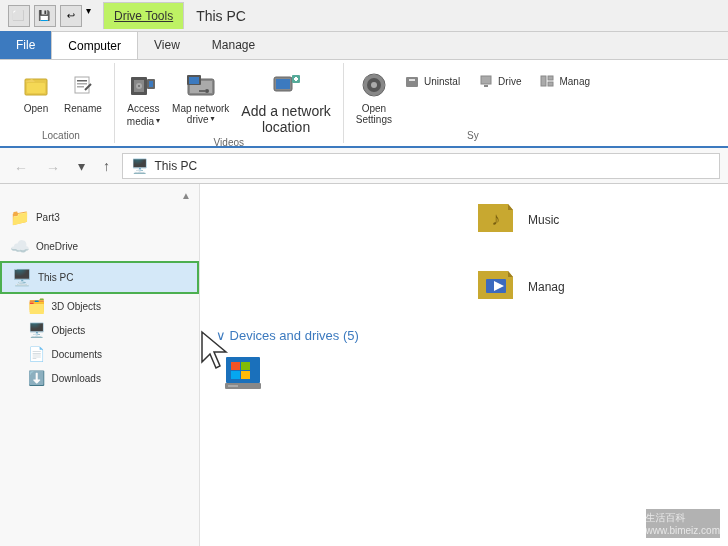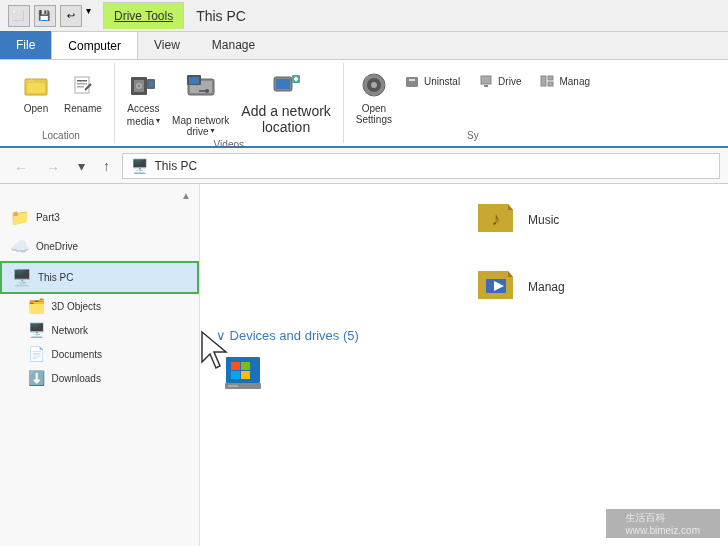--- a/index.html
+++ b/index.html
@@ -290,21 +290,21 @@
     }
 
     
     .watermark {
       position: absolute;
       bottom: 8px;
       right: 8px;
       font-size: 10px;
       color: rgba(255,255,255,0.7);
       background: rgba(0,0,0,0.3);
-      padding: 2px 20px;
+      padding: 2px 0;
       z-index: 100;
     }
 
     .dropdown-arrow { font-size: 8px; margin-left: 2px; }
   </style>
 </head>
 <body>
 
 <div class="title-bar">
   <div class="title-bar-icons">
@@ -393,21 +393,21 @@
         <div class="ribbon-btn-icon">
           <svg width="32" height="32" viewBox="0 0 32 32">
             <rect x="3" y="10" width="26" height="16" rx="2" fill="#888" stroke="#666" stroke-width="1"></rect>
             <rect x="5" y="12" width="22" height="12" fill="#aaa"></rect>
             <rect x="2" y="6" width="14" height="10" rx="1" fill="#555"></rect>
             <rect x="4" y="8" width="10" height="7" fill="#3c7abf"></rect>
             <circle cx="22" cy="22" r="2" fill="#555"></circle>
             <rect x="14" y="21" width="6" height="2" fill="#666"></rect>
           </svg>
         </div>
-        <div style="font-size:10px;text-align:center;margin-top:12px;">
+        <div style="font-size:10px;text-align:center;">
           Map network<br><span style="display:flex;align-items:flex-start;justify-content:center;">drive<span class="dropdown-arrow">▾</span></span>
         </div>
       </div>
       <div class="ribbon-btn">
         <div class="ribbon-btn-icon">
           <svg width="32" height="32" viewBox="0 0 32 32">
             <rect x="4" y="8" width="18" height="14" rx="2" fill="#888" stroke="#666" stroke-width="1"></rect>
             <rect x="6" y="10" width="14" height="10" fill="#3c7abf"></rect>
             <rect x="22" y="6" width="8" height="8" rx="1" fill="#5a9"></rect>
             <line x1="26" y1="8" x2="26" y2="12" stroke="white" stroke-width="2"></line>
@@ -518,21 +518,21 @@
       <span class="sidebar-item-label">This PC</span>
     </div>
 
     <div class="sidebar-child">
       <span class="sidebar-item-icon" style="font-size:14px;">🗂️</span>
       <span class="sidebar-item-label">3D Objects</span>
     </div>
 
     <div class="sidebar-child">
       <span class="sidebar-item-icon" style="font-size:14px;">🖥️</span>
-      <span class="sidebar-item-label">Network</span>
+      <span class="sidebar-item-label">Objects</span>
     </div>
 
     <div class="sidebar-child">
       <span class="sidebar-item-icon" style="font-size:14px;">📄</span>
       <span class="sidebar-item-label">Documents</span>
     </div>
 
     <div class="sidebar-child">
       <span class="sidebar-item-icon" style="font-size:14px;">⬇️</span>
       <span class="sidebar-item-label">Downloads</span>

